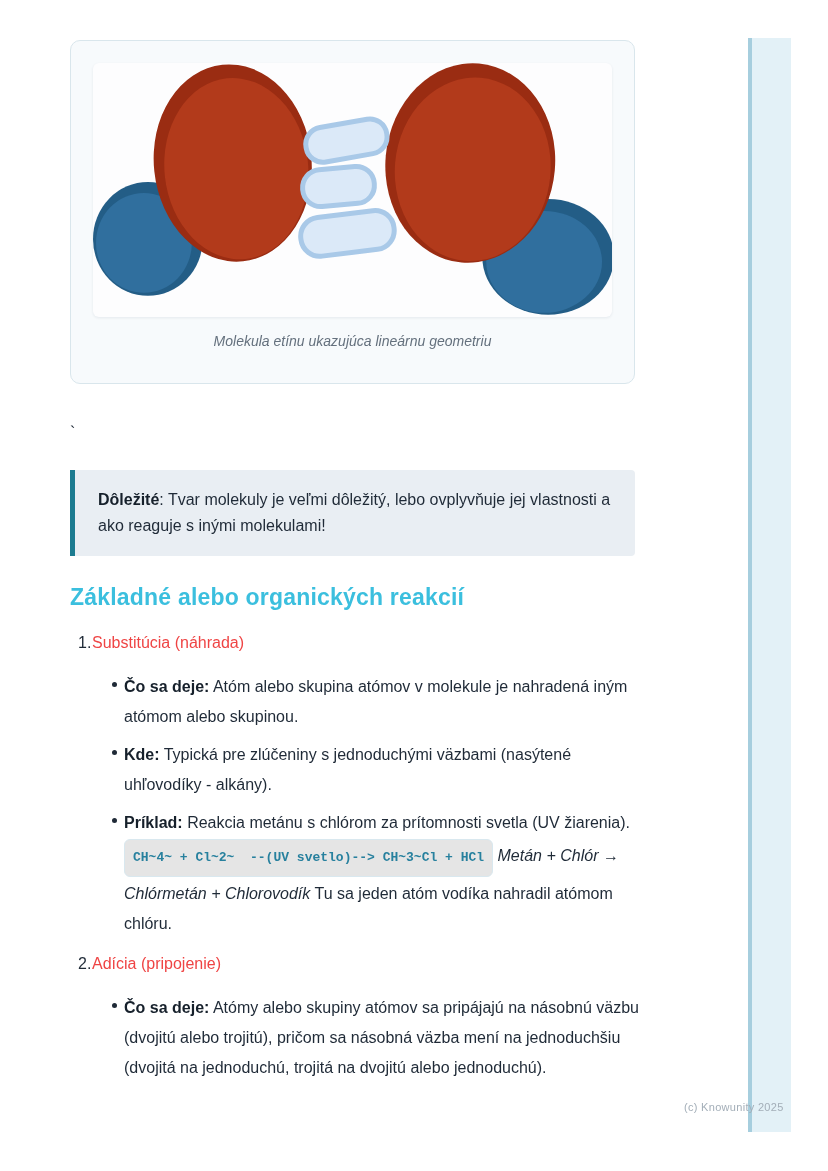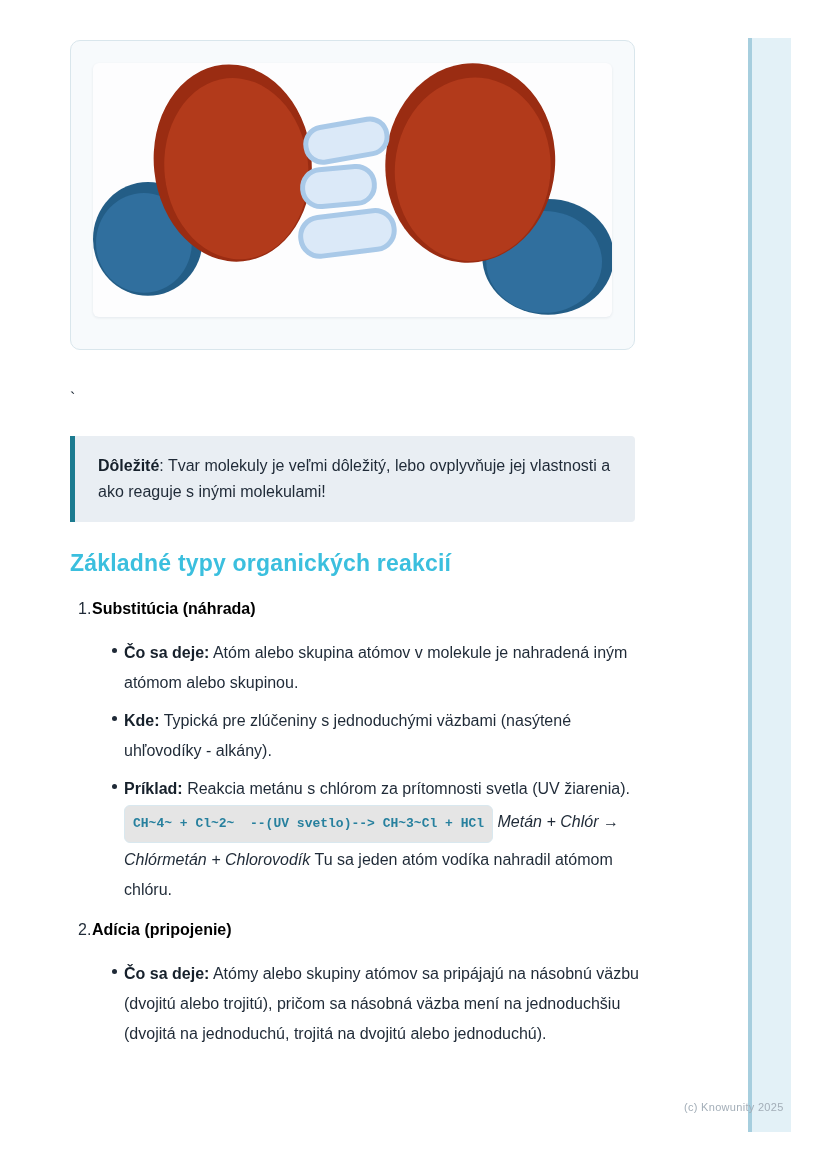--- a/index.html
+++ b/index.html
@@ -50,21 +50,21 @@
   .section-heading{
     margin:0 0 18px 0;font-size:23px;line-height:30px;font-weight:bold;
     color:#3bbfde;letter-spacing:.2px;
   }
   .intro{margin:0 0 20px 0;font-size:16px;line-height:26px;}
 
   
   .num-item{margin:0 0 12px 0;}
   .num-row{display:flex;font-size:16px;line-height:26px;margin:0 0 16px 0;}
   .num{flex:none;box-sizing:border-box;width:22px;padding-left:8px;}
-  .num-title{font-weight:bold;color:#000000;}
+  .num-title{font-weight:normal;color:#ef4444;}
 
   .bullet{
     position:relative;padding-left:54px;margin:0 0 8px 0;
     font-size:16px;line-height:30px;
   }
   .bullet:last-child{margin-bottom:0;}
   .dot{
     position:absolute;left:42px;top:10px;width:5px;height:5px;
     border-radius:50%;background:#1f2a37;
   }
@@ -107,29 +107,30 @@
           <ellipse cx="381" cy="106" rx="78" ry="92" fill="#b23a1b"></ellipse>
         </g>
 
         <g fill="#dbe9f8" stroke="#a9c9e8" stroke-width="5">
           <rect x="213" y="60" width="82" height="35" rx="17" transform="rotate(-10 254 78)"></rect>
           <rect x="210" y="105" width="72" height="37" rx="18" transform="rotate(-5 246 124)"></rect>
           <rect x="208" y="151" width="94" height="39" rx="19" transform="rotate(-7 255 171)"></rect>
         </g>
       </svg>
     </div>
+    <figcaption class="figure-caption">Molekula etínu ukazujúca lineárnu geometriu</figcaption>
   </figure>
 
   <p class="stray">`</p>
 
   <div class="callout">
     <p><strong>Dôležité</strong><span>: Tvar molekuly je veľmi dôležitý, lebo ovplyvňuje jej vlastnosti a ako reaguje s inými molekulami!</span></p>
   </div>
 
-  <h2 class="section-heading">Základné typy organických reakcií</h2>
+  <h2 class="section-heading">Základné alebo organických reakcií</h2>
 
 
   <div class="num-item">
     <div class="num-row">
       <span class="num">1.</span>
       <span class="num-title">Substitúcia (náhrada)</span>
     </div>
     <div class="bullet">
       <span class="dot"></span>
       <span class="b-label">Čo sa deje:</span>

